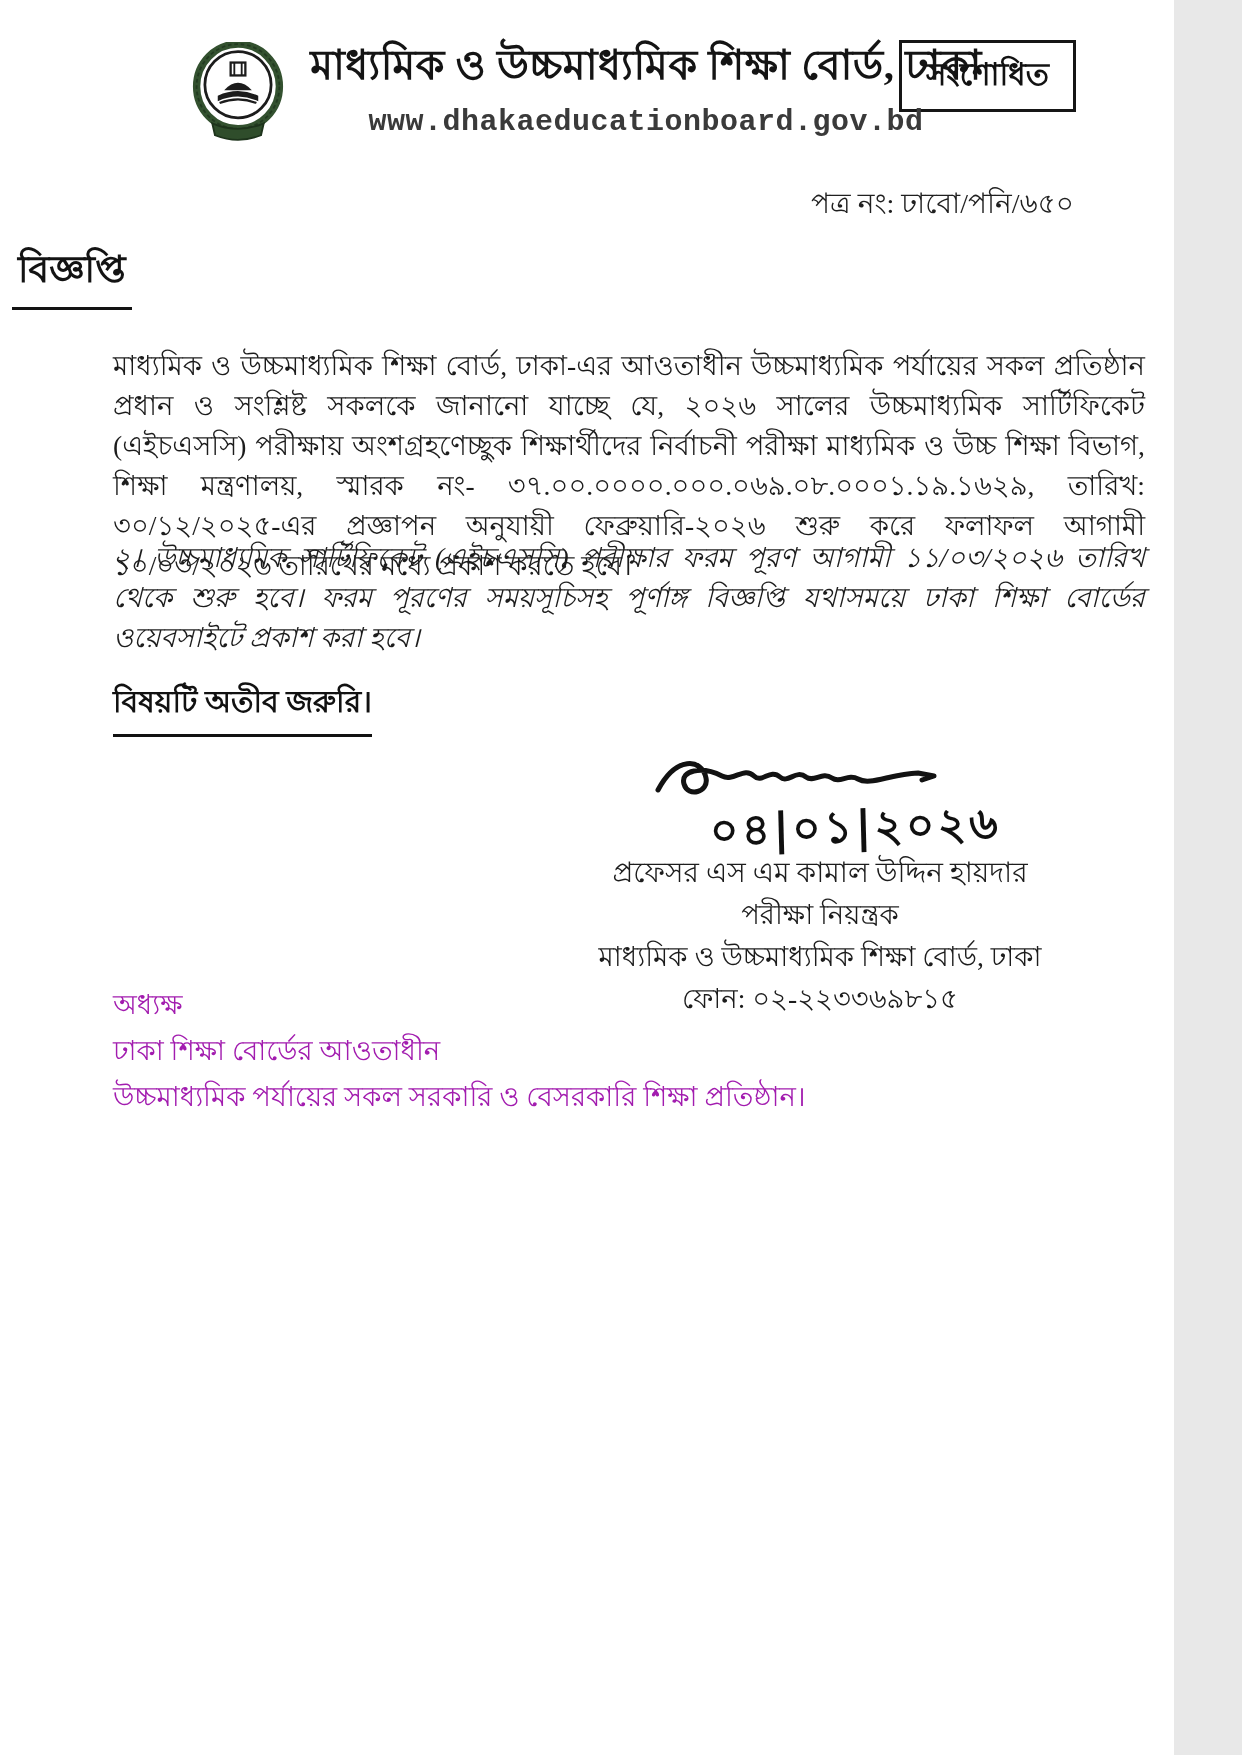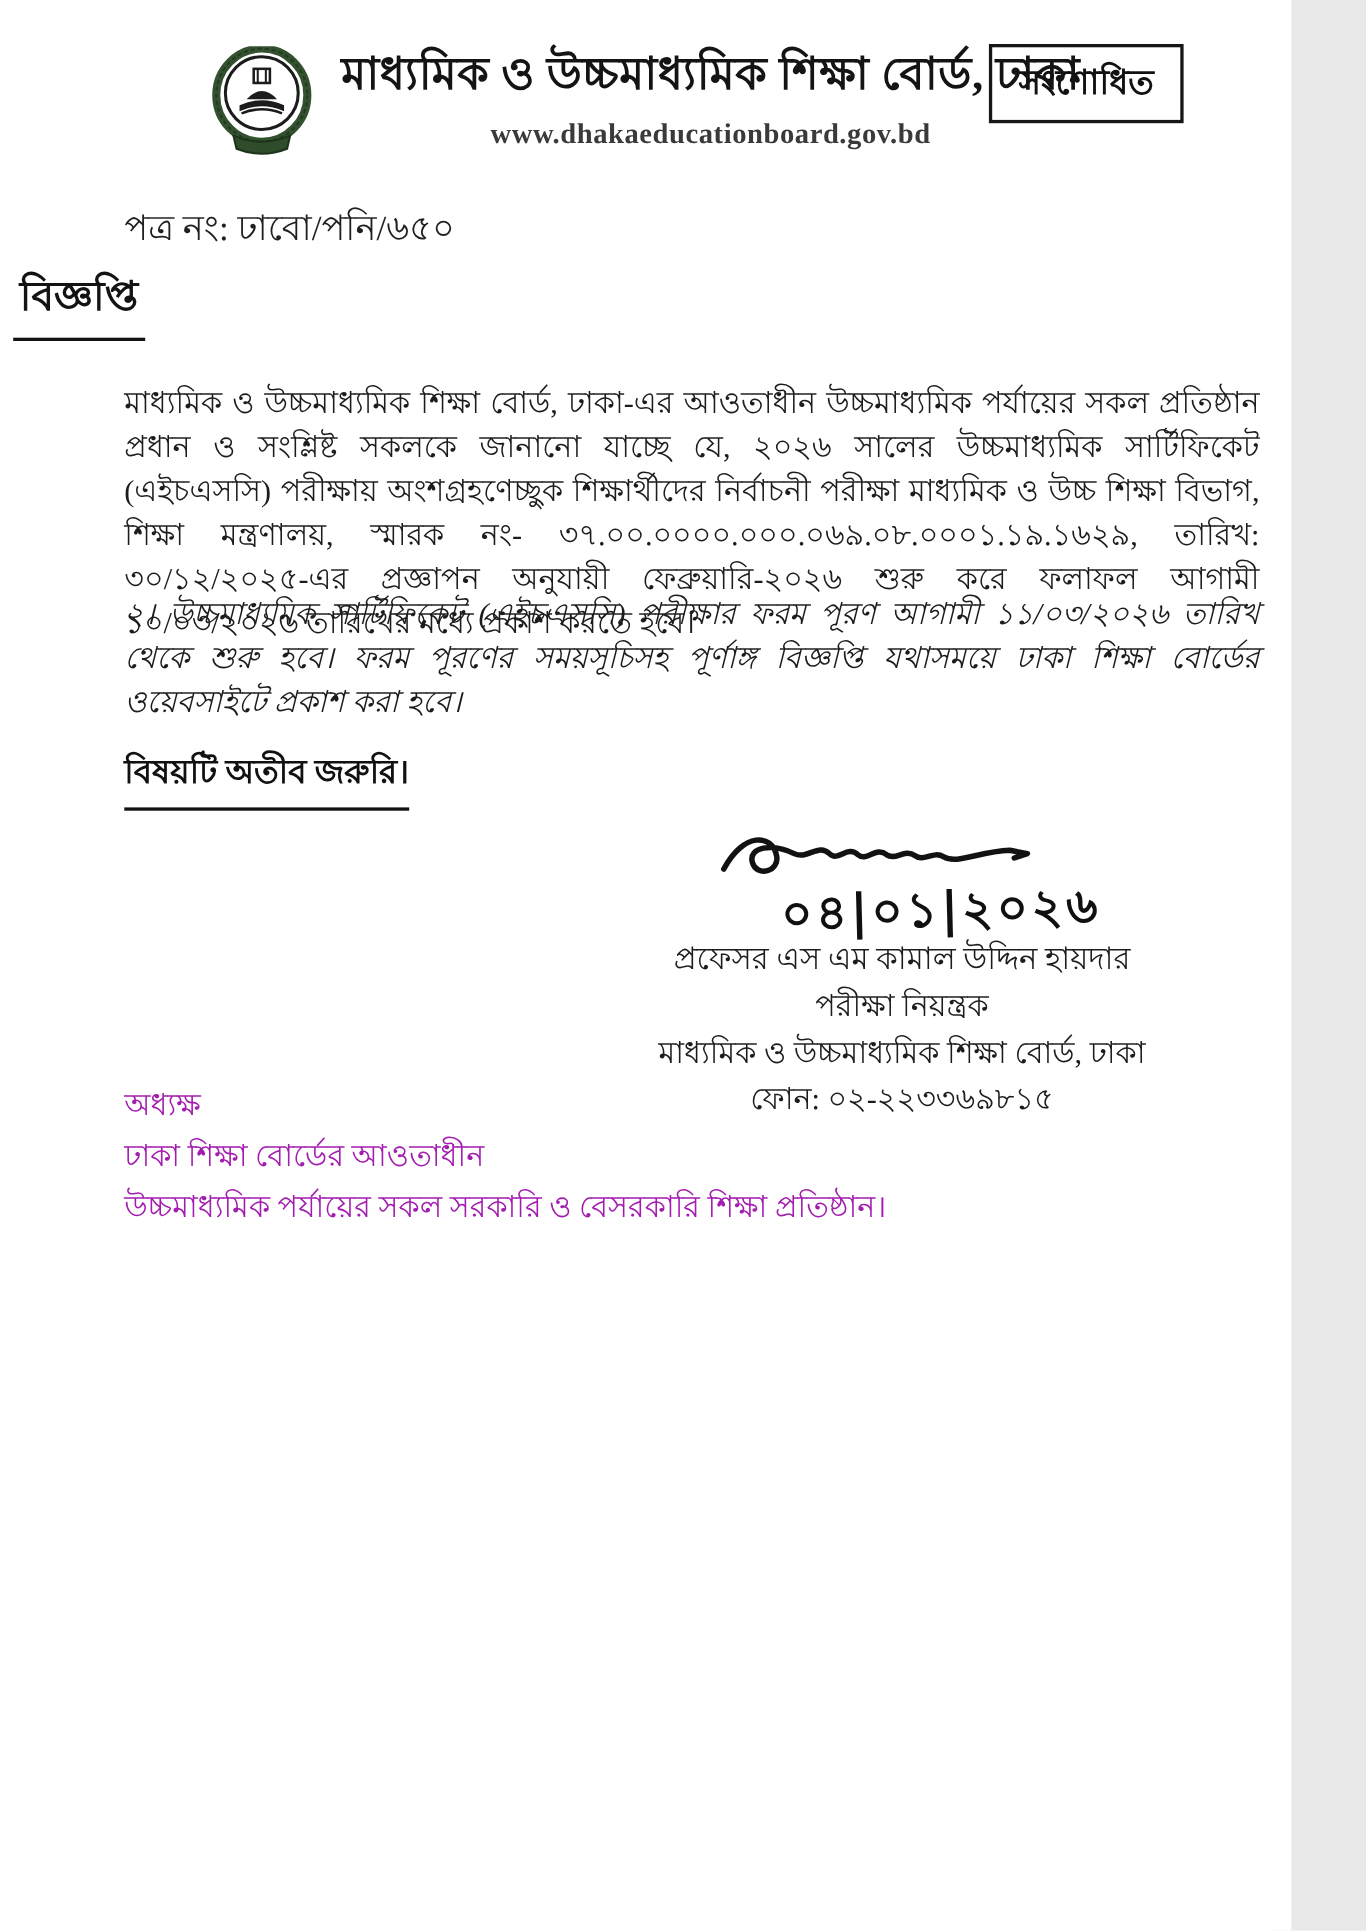--- a/index.html
+++ b/index.html
@@ -21,36 +21,36 @@
     position:absolute;top:38px;left:0;width:100%;
     display:flex;justify-content:center;align-items:center;gap:26px;
   }
   .logo{width:92px;height:100px;flex:0 0 auto;margin-top:4px;}
   .head-text{display:flex;flex-direction:column;align-items:center;}
   .org-name{
     font-size:41px;font-weight:bold;letter-spacing:0.5px;
     color:#141414;line-height:1.2;
   }
   .website{
-    font-size:26px;font-weight:bold;color:#3a3a3a;
-    font-family:Liberation Serif, serif;
+    font-size:30px;font-weight:bold;color:#3a3a3a;
+    font-family:Liberation Mono, monospace;
     margin-top:14px;letter-spacing:0.5px;
   }
   .badge{
     position:absolute;top:40px;right:98px;
     border:3px solid #161616;
     padding:7px 24px;
     font-size:31px;font-weight:bold;color:#111;
     background:#fff;
   }
   
   .meta-row{
     position:absolute;top:182px;left:113px;right:100px;
-    display:flex;justify-content:space-between;
-    font-size:32px;color:#1f1f1f;
+    display:flex;justify-content:flex-end;
+    font-size:28px;color:#1f1f1f;
   }
   
   .notice-title{
     position:absolute;top:240px;left:12px;width:100%;
     text-align:left;
   }
   .notice-title span{
     display:inline-block;
     font-size:37px;font-weight:bold;color:#131313;
     border-bottom:3px solid #131313;

